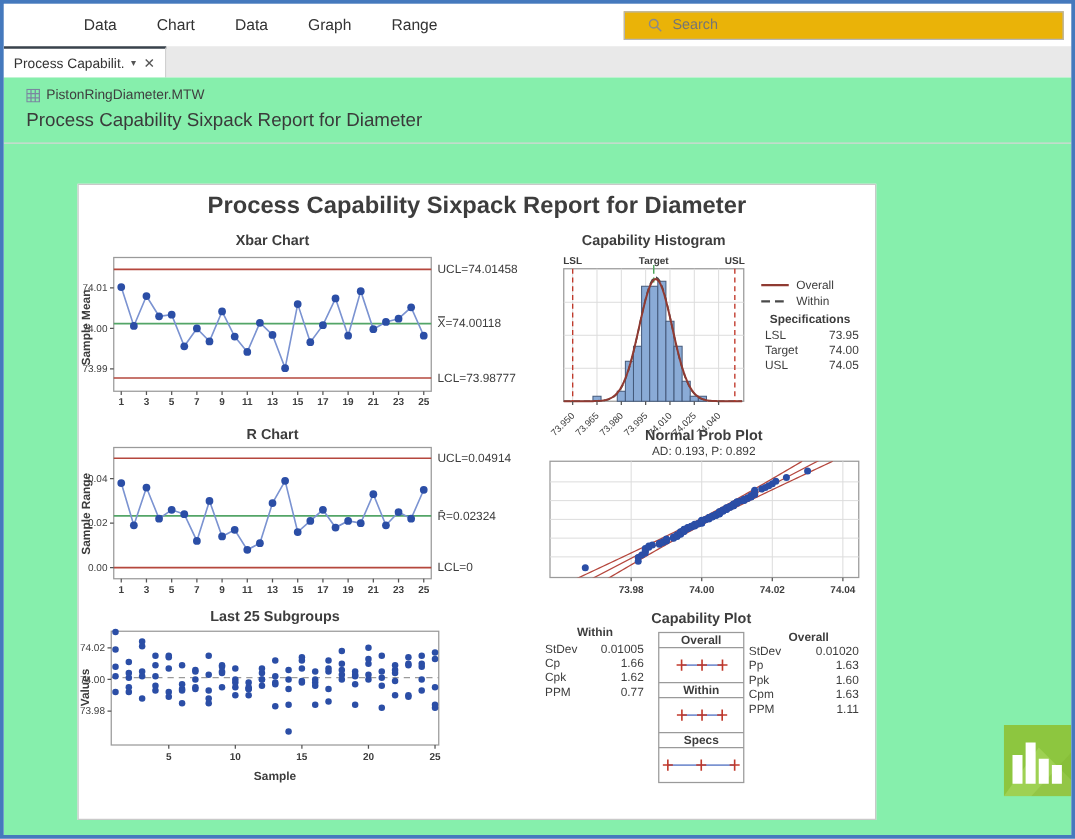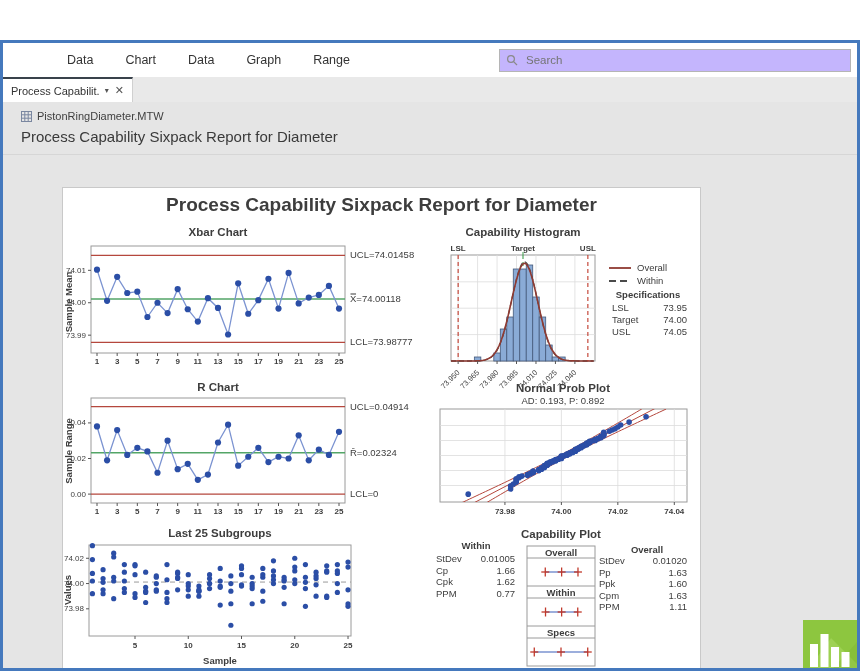--- a/index.html
+++ b/index.html
@@ -1,27 +1,27 @@
 <!DOCTYPE html>
 <html><head>
 <meta charset="utf-8">
 <style>
   html,body{margin:0;padding:0;}
   body{width:860px;height:671px;font-family:"Liberation Sans","DejaVu Sans",sans-serif;background:#fff;overflow:hidden;}
-  .window{position:absolute;inset:0;border:3px solid #4579bd;background:#fff;overflow:hidden;margin-top:40px;}
+  .window{position:absolute;inset:0;border:3px solid #4579bd;background:#fff;overflow:hidden;}
   .menubar{display:flex;align-items:center;height:34px;padding-left:48px;background:#fff;}
   .menu-item{padding:0 16px;font-size:12.5px;color:#333;white-space:nowrap;}
-  .searchbox{margin-left:auto;margin-right:6px;width:352px;height:23px;border:1px solid #b5b5b5;display:flex;align-items:center;gap:6px;padding:0 6px;box-sizing:border-box;background:#c4b5fd;}
+  .searchbox{margin-left:auto;margin-right:6px;width:352px;height:23px;border:1px solid #b5b5b5;display:flex;align-items:center;gap:6px;padding:0 18px;box-sizing:border-box;background:#eab308;}
   .searchbox input{border:none;outline:none;font-size:11.5px;color:#444;flex:1;font-family:inherit;background:transparent;}
   .tabbar{height:25px;background:#e9e9e9;display:flex;}
   .tab{width:130px;background:#fff;border-top:2px solid #39424b;border-right:1px solid #d0d0d0;display:flex;align-items:center;padding:0 8px;gap:6px;font-size:11px;color:#333;box-sizing:border-box;}
   .tab-label{white-space:nowrap;overflow:hidden;flex:1;}
   .tab-caret{font-size:8px;color:#555;}
   .tab-close{font-size:11px;color:#555;}
-  .content{position:relative;height:609px;background:#e5e5e5;}
+  .content{position:relative;height:609px;background:#86efac;}
   .worksheet-row{position:absolute;left:18px;top:8px;display:flex;align-items:center;gap:5px;font-size:11px;color:#3f3f3f;}
   .section-title{position:absolute;left:18px;top:26px;font-size:15px;color:#3a3a3a;}
   .divider{position:absolute;left:0;right:0;top:52px;height:1px;background:#d6d6d6;}
   .graph-canvas{position:absolute;left:59px;top:85px;width:637px;height:507px;border:1px solid #c9c9c9;background:#fff;}
   .graph-title{position:absolute;top:6px;left:0;right:0;text-align:center;font-weight:bold;font-size:19px;color:#3d3d3d;}
   .graph-canvas svg{position:absolute;}
   #xbar{left:0;top:30px;} #hist{left:368px;top:30px;}
   #rchart{left:0;top:190px;} #probplot{left:368px;top:190px;}
   #last25{left:0;top:335px;} #capplot{left:368px;top:335px;}
   svg text{font-family:"Liberation Sans","DejaVu Sans",sans-serif;fill:#3d3d3d;}

